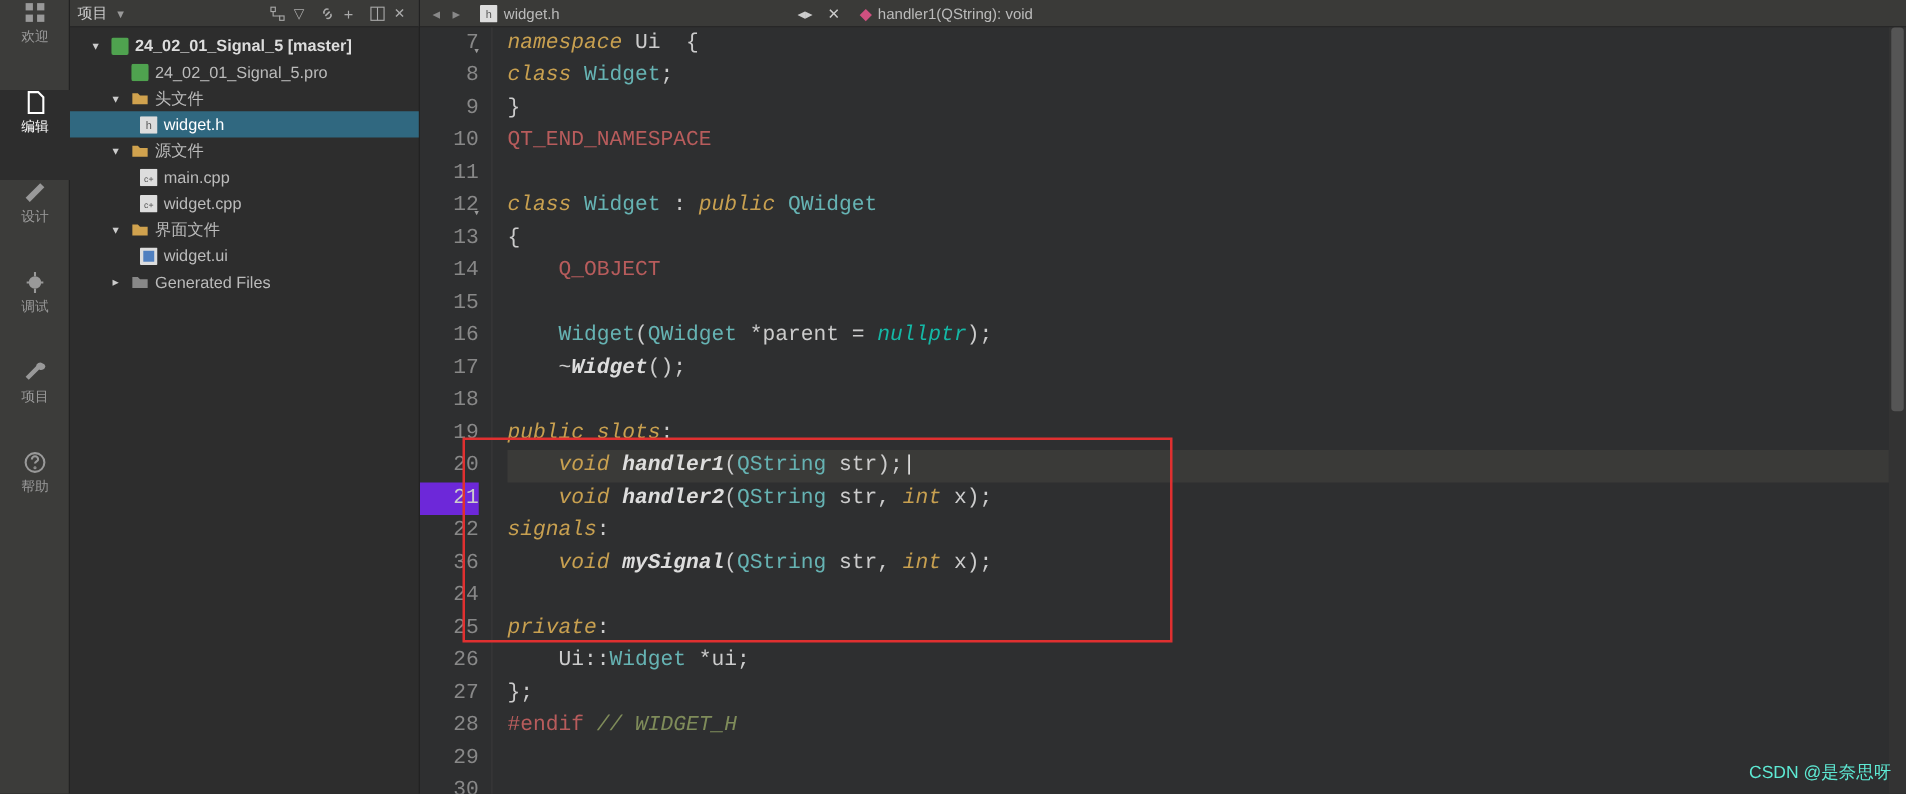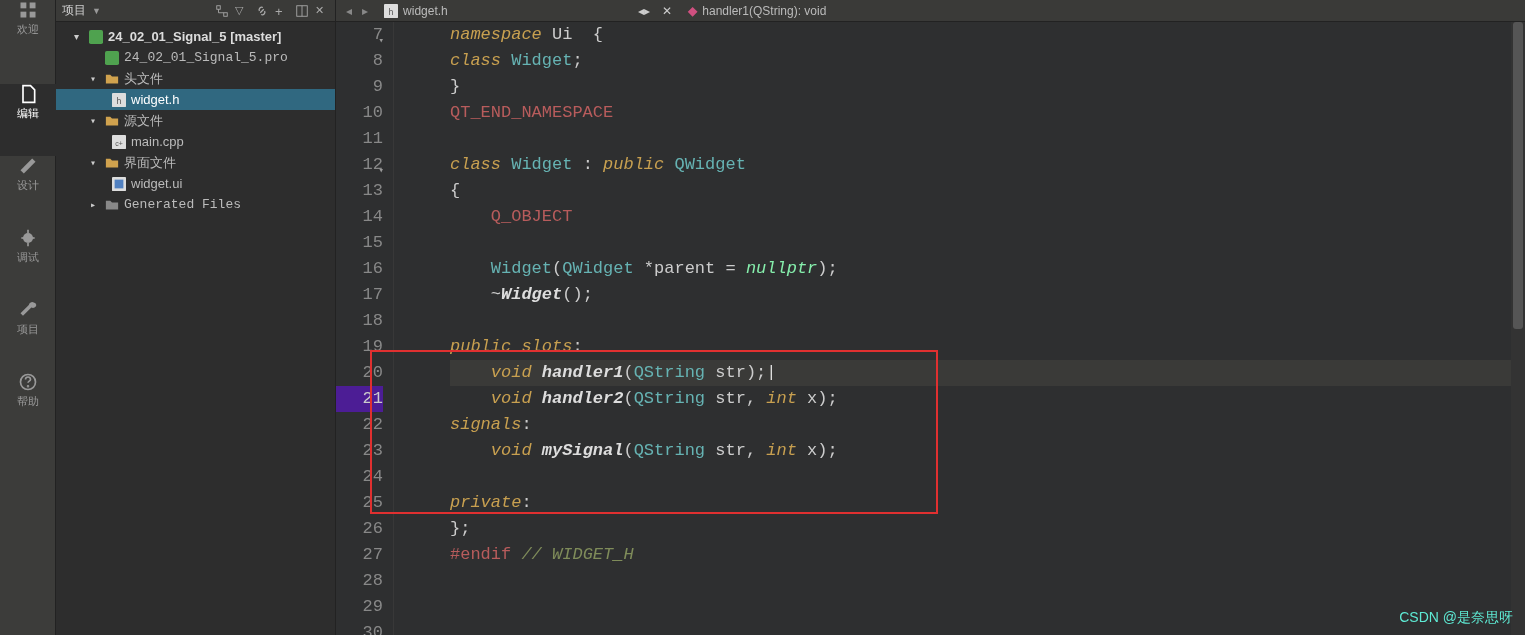--- a/index.html
+++ b/index.html
@@ -25,21 +25,21 @@
 }
 .nav-item {
   width: 56px;
   height: 72px;
   display: flex;
   flex-direction: column;
   align-items: center;
   color: #999;
   gap: 2px;
 }
-.nav-item.active { background: #2d2d2d; color: #fff; margin-top: 12px; }
+.nav-item.active { background: #2d2d2d; color: #fff; }
 .nav-ico { width: 20px; height: 20px; }
 .nav-lbl { font-size: 11px; }
 
 
 .project {
   width: 280px;
   background: #2d2d2d;
   border-right: 1px solid #222;
   display: flex;
   flex-direction: column;
@@ -61,21 +61,21 @@
 .tree-row {
   display: flex;
   align-items: center;
   gap: 5px;
   padding: 2px 6px;
   height: 21px;
   white-space: nowrap;
 }
 .tree-row.selected { background: #306880; color: #fff; }
 .indent1 { padding-left: 18px; }
-.indent2 { padding-left: 34px; font-family: Liberation Mono, monospace; }
+.indent2 { padding-left: 34px; }
 .indent3 { padding-left: 56px; }
 .arrow { width: 10px; color: #ccc; font-size: 10px; display: inline-block; }
 .t-ico { width: 14px; height: 14px; flex-shrink: 0; }
 .bold { font-weight: bold; color: #ddd; }
 
 
 .editor {
   flex: 1;
   display: flex;
   flex-direction: column;
@@ -115,43 +115,43 @@
 .gutter {
   width: 58px;
   text-align: right;
   padding-right: 10px;
   color: #888;
   user-select: none;
   border-right: 1px solid #383838;
   position: relative;
 }
 .gutter .ln { height: 26px; position: relative; }
-.gutter .ln.current { background: #4c1d95; color: #ccc; }
+.gutter .ln.current { background: #6d28d9; color: #ccc; }
 .fold {
   position: absolute;
   right: -1px; top: 6px;
   width: 10px; height: 10px;
   color: #999;
   font-size: 9px;
 }
 .code {
   flex: 1;
   padding-left: 12px;
   position: relative;
 }
-.code .cl { height: 26px; white-space: pre; margin-left: 44px; }
+.code .cl { height: 26px; white-space: pre; }
 .code .cl.current { background: #3a3a38; }
 
 
 .kw    { color: #c8a050; font-style: italic; }   
 .type  { color: #66b3b3; }                        
 .macro { color: #b85c5c; }                        
 .func  { color: #ddd; font-weight: bold; font-style: italic; }
 .op    { color: #ccc; }
-.null  { color: #86efac; font-style: italic; }
+.null  { color: #14b8a6; font-style: italic; }
 .cmt   { color: #7f8c5a; font-style: italic; }
 .pre   { color: #b85c5c; }
 .norm  { color: #ccc; }
 
 .red-box {
   position: absolute;
   border: 2px solid #e03030;
   pointer-events: none;
 }
 
@@ -285,20 +285,27 @@
           <path d="M1 3h5l2 2h7v8H1z"></path>
         </svg>
       <span>源文件</span>
     </div>
     <div class="tree-row indent3">
       <svg class="t-ico" viewBox="0 0 16 16">
           <rect width="16" height="16" fill="#ddd" rx="1"></rect>
           <text x="8" y="12" font-size="8" text-anchor="middle" fill="#555">c+</text>
         </svg>
       <span>main.cpp</span>
+    </div>
+    <div class="tree-row indent3">
+      <svg class="t-ico" viewBox="0 0 16 16">
+          <rect width="16" height="16" fill="#ddd" rx="1"></rect>
+          <text x="8" y="12" font-size="8" text-anchor="middle" fill="#555">c+</text>
+        </svg>
+      <span>widget.cpp</span>
     </div>
     <div class="tree-row indent2">
       <span class="arrow">▾</span>
       <svg class="t-ico" viewBox="0 0 16 16" fill="#d0a24e">
           <path d="M1 3h5l2 2h7v8H1z"></path>
         </svg>
       <span>界面文件</span>
     </div>
     <div class="tree-row indent3">
       <svg class="t-ico" viewBox="0 0 16 16">
@@ -349,21 +356,21 @@
         <div class="ln">13</div>
         <div class="ln">14</div>
         <div class="ln">15</div>
         <div class="ln">16</div>
         <div class="ln">17</div>
         <div class="ln">18</div>
         <div class="ln">19</div>
         <div class="ln">20</div>
         <div class="ln current">21</div>
         <div class="ln">22</div>
-        <div class="ln">23</div>
+        <div class="ln">36</div>
         <div class="ln">24</div>
         <div class="ln">25</div>
         <div class="ln">26</div>
         <div class="ln">27</div>
         <div class="ln">28</div>
         <div class="ln">29</div>
         <div class="ln">30</div>
       </div>
     <div class="code" id="code">
         <div class="cl"><span class="kw">namespace</span><span class="norm"> Ui  </span><span class="op">{</span></div>
@@ -378,20 +385,21 @@
         <div class="cl"><span class="norm">    </span><span class="type">Widget</span><span class="op">(</span><span class="type">QWidget</span><span class="norm"> </span><span class="op">*</span><span class="norm">parent </span><span class="op">=</span><span class="norm"> </span><span class="null">nullptr</span><span class="op">);</span></div>
         <div class="cl"><span class="norm">    </span><span class="op">~</span><span class="func">Widget</span><span class="op">();</span></div>
         <div class="cl"></div>
         <div class="cl"><span class="kw">public</span><span class="norm"> </span><span class="kw">slots</span><span class="op">:</span></div>
         <div class="cl current"><span class="norm">    </span><span class="kw">void</span><span class="norm"> </span><span class="func">handler1</span><span class="op">(</span><span class="type">QString</span><span class="norm"> str</span><span class="op">);</span><span style="color: rgb(221, 221, 221);">|</span></div>
         <div class="cl"><span class="norm">    </span><span class="kw">void</span><span class="norm"> </span><span class="func">handler2</span><span class="op">(</span><span class="type">QString</span><span class="norm"> str</span><span class="op">,</span><span class="norm"> </span><span class="kw">int</span><span class="norm"> x</span><span class="op">);</span></div>
         <div class="cl"><span class="kw">signals</span><span class="op">:</span></div>
         <div class="cl"><span class="norm">    </span><span class="kw">void</span><span class="norm"> </span><span class="func">mySignal</span><span class="op">(</span><span class="type">QString</span><span class="norm"> str</span><span class="op">,</span><span class="norm"> </span><span class="kw">int</span><span class="norm"> x</span><span class="op">);</span></div>
         <div class="cl"></div>
         <div class="cl"><span class="kw">private</span><span class="op">:</span></div>
+        <div class="cl"><span class="norm">    Ui</span><span class="op">::</span><span class="type">Widget</span><span class="norm"> </span><span class="op">*</span><span class="norm">ui</span><span class="op">;</span></div>
         <div class="cl"><span class="op">};</span></div>
         <div class="cl"><span class="pre">#endif</span><span class="norm"> </span><span class="cmt">// WIDGET_H</span></div>
         <div class="cl"></div>
         <div class="red-box" style="left: -24px; top: 328px; width: 568px; height: 164px;"></div>
       </div>
   </div>
 
   <div class="scrollbar-v">
     <div class="thumb"></div>
   </div>

